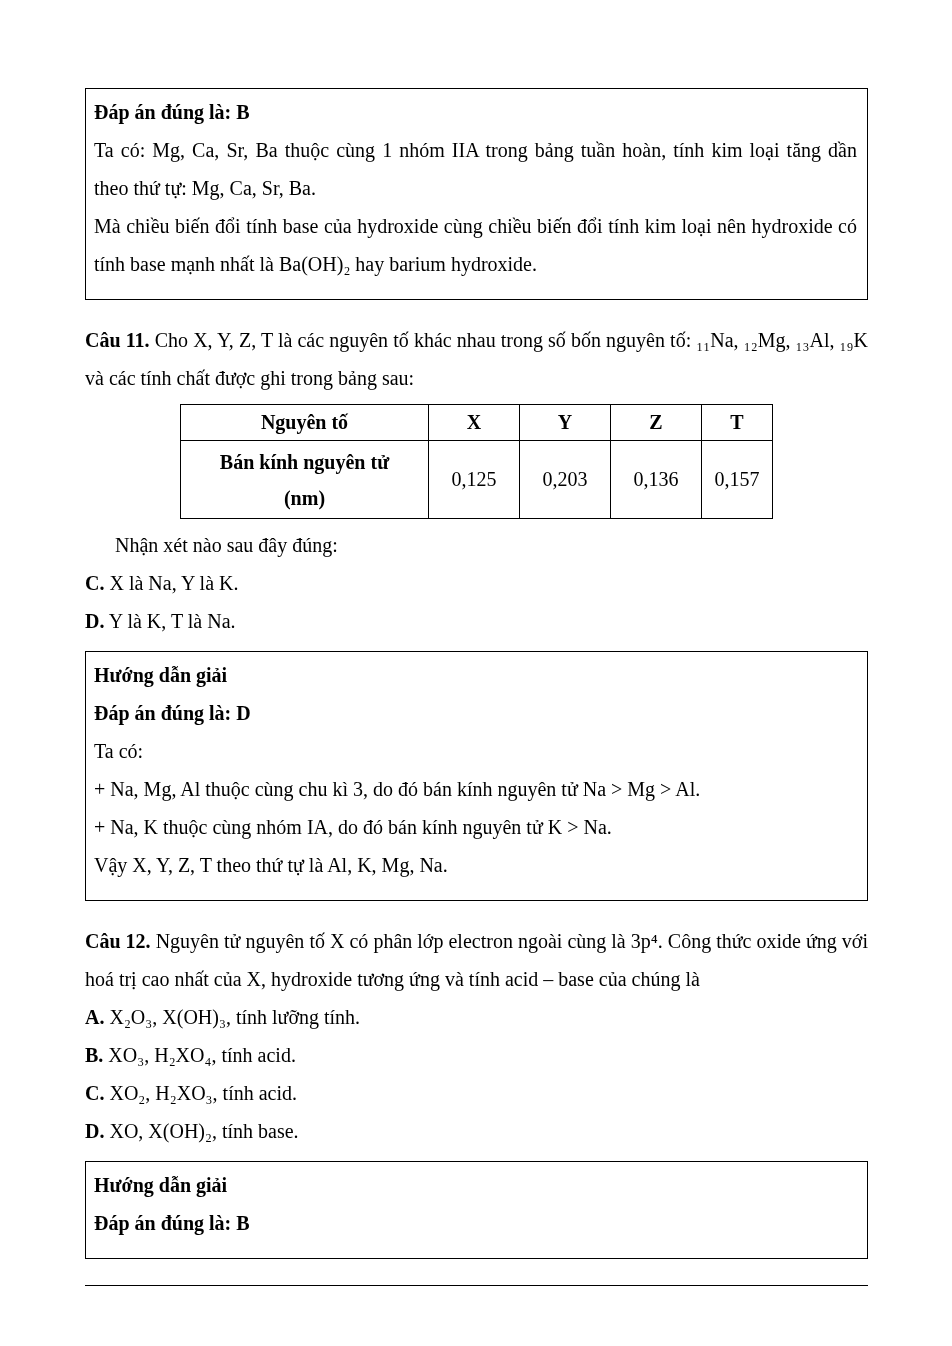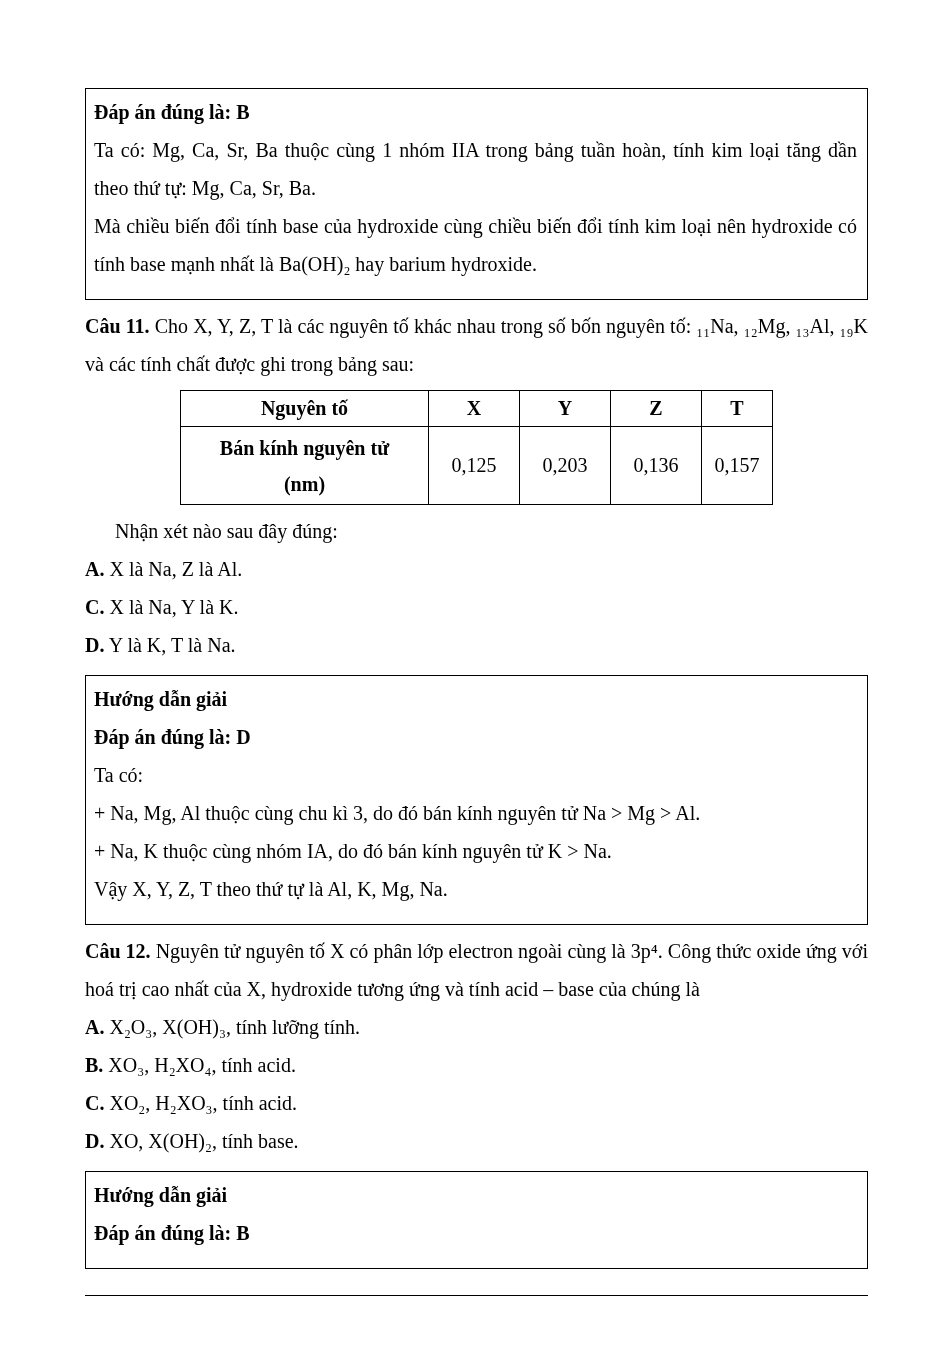--- a/index.html
+++ b/index.html
@@ -17,21 +17,21 @@
   }
   p, .line { line-height: 38px; }
   b { font-weight: bold; }
 
   .solution-box {
     border: 1.5px solid #000;
     padding: 4px 10px 16px 8px;
   }
   .solution-box p { text-align: justify; }
 
-  .question-para { margin-top: 7px; text-align: justify; }
+  .question-para { margin-top: 21px; text-align: justify; }
 
   .props-table {
     border-collapse: collapse;
     margin: 7px 0 7px 95px;
     table-layout: fixed;
     font-family: Liberation Serif, serif;
   }
   .props-table th, .props-table td {
     border: 1.5px solid #000;
     text-align: center;
@@ -89,21 +89,20 @@
         <td>0,203</td>
         <td>0,136</td>
         <td>0,157</td>
       </tr>
     </tbody>
   </table>
 
   <div class="prompt-line">Nhận xét nào sau đây đúng:</div>
 
   <div class="options">
-    <div class="option"><b>A.</b> <span>X là Na, Z là Al.</span></div>
     <div class="option"><b>C.</b> <span>X là Na, Y là K.</span></div>
     <div class="option"><b>D.</b> <span>Y là K, T là Na.</span></div>
   </div>
 
   <div class="solution-box gap-md">
     <p><b>Hướng dẫn giải</b></p>
     <p><b>Đáp án đúng là: D</b></p>
     <p>Ta có:</p>
     <p>+ Na, Mg, Al thuộc cùng chu kì 3, do đó bán kính nguyên tử Na &gt; Mg &gt; Al.</p>
     <p>+ Na, K thuộc cùng nhóm IA, do đó bán kính nguyên tử K &gt; Na.</p>

